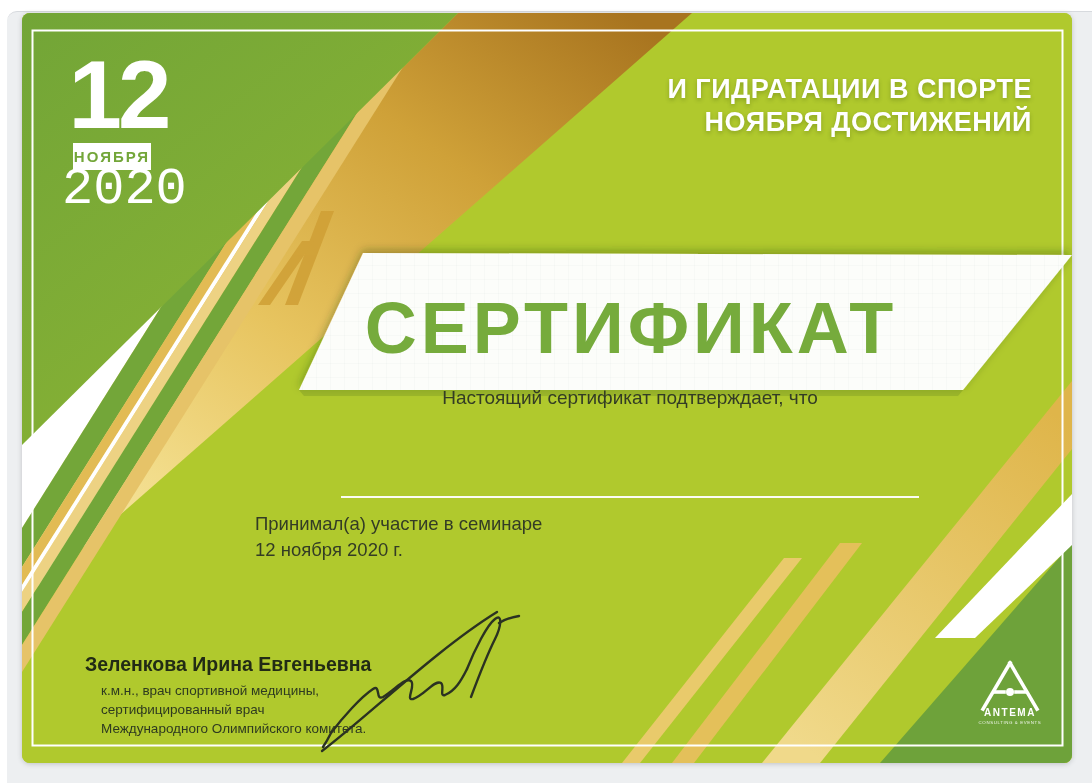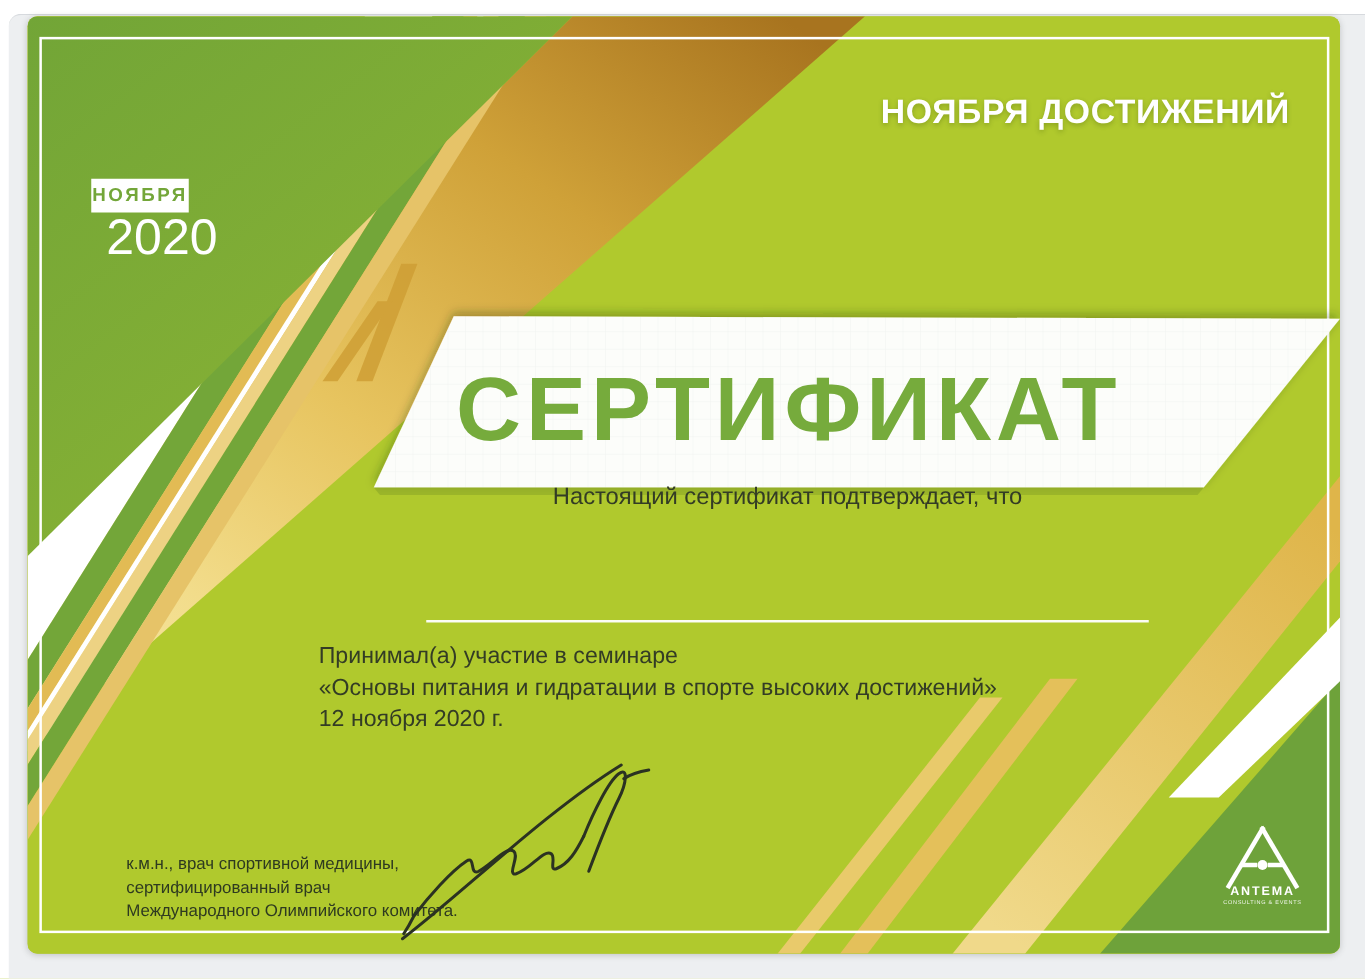--- a/index.html
+++ b/index.html
@@ -23,21 +23,21 @@
   .bg-art{position:absolute;left:0;top:0;width:1050px;height:750px;}
   .abs{position:absolute;}
 
   
   .day{left:40px;top:34px;width:112px;text-align:center;
        font-weight:800;font-size:96px;line-height:96px;letter-spacing:-4px;color:#fff;}
   .month-box{left:51px;top:130px;width:78px;height:27px;background:#fff;
        text-align:center;font-weight:700;font-size:15px;line-height:27px;
        letter-spacing:2px;color:var(--green_dark,#73a639);}
   .year{left:40px;top:149px;width:112px;text-align:right;
-       font-weight:400;font-size:40px;line-height:56px;color:#fff;}
+       font-weight:400;font-size:52px;line-height:56px;color:#fff;font-family:Liberation Mono, monospace;}
 
   
   .event-title{right:40px;top:60px;text-align:right;color:#fff;
        font-weight:800;font-size:27px;line-height:33px;letter-spacing:.5px;
        text-shadow:0 2px 4px rgba(40,60,0,.28);}
 
   
   .heading{left:277px;top:279px;width:664px;text-align:center;
        font-weight:800;font-size:72px;line-height:72px;letter-spacing:4px;
        color:var(--heading_green,#76ab3c);}
@@ -119,39 +119,41 @@
 
     <rect x="10.5" y="17.5" width="1030" height="715" fill="none" stroke="#ffffff" stroke-width="2"></rect>
 
     <g>
       <polygon points="341,240 1050,242 941,377 277,377" style="fill:var(--banner_bg)" filter="url(#bsh)"></polygon>
       <polygon points="341,240 1050,242 941,377 277,377" fill="url(#grid)"></polygon>
       <polygon points="277,377 941,377 936,383 282,383" fill="#5c7a1e" opacity="0.25"></polygon>
     </g>
   </svg>
 
+  <div class="abs day">12</div>
   <div class="abs month-box">НОЯБРЯ</div>
   <div class="abs year">2020</div>
 
   <div class="abs event-title">
+    <div>И ГИДРАТАЦИИ В СПОРТЕ</div>
     <div>НОЯБРЯ ДОСТИЖЕНИЙ</div>
   </div>
 
   <div class="abs heading">СЕРТИФИКАТ</div>
 
   <div class="abs confirmation">Настоящий сертификат подтверждает, что</div>
 
   <div class="abs rule"></div>
 
   <div class="abs participation">
     <div>Принимал(а) участие в семинаре</div>
-    <div>«Основы питания и гидратации в спорте высоких достижений»</div>
     <div>12 ноября 2020 г.</div>
   </div>
 
+  <div class="abs signatory-name">Зеленкова Ирина Евгеньевна</div>
   <div class="abs signatory-creds">
     <div>к.м.н., врач спортивной медицины,</div>
     <div>сертифицированный врач</div>
     <div>Международного Олимпийского комитета.</div>
   </div>
 
   <svg class="abs signature-svg" width="205" height="170" viewBox="0 0 205 170">
     <g fill="none" stroke="#2b3222" stroke-width="2.4" stroke-linecap="round" stroke-linejoin="round">
       <path d="M6,162 C10,156 12,152 14,148 C26,132 44,112 56,104 C64,99 58,116 66,112 C78,105 88,92 94,96 C99,100 88,116 96,114 C108,110 118,94 124,98 C128,101 122,112 128,110 C138,106 144,96 150,84"></path>
       <path d="M5,166 C50,132 120,64 180,27"></path>

